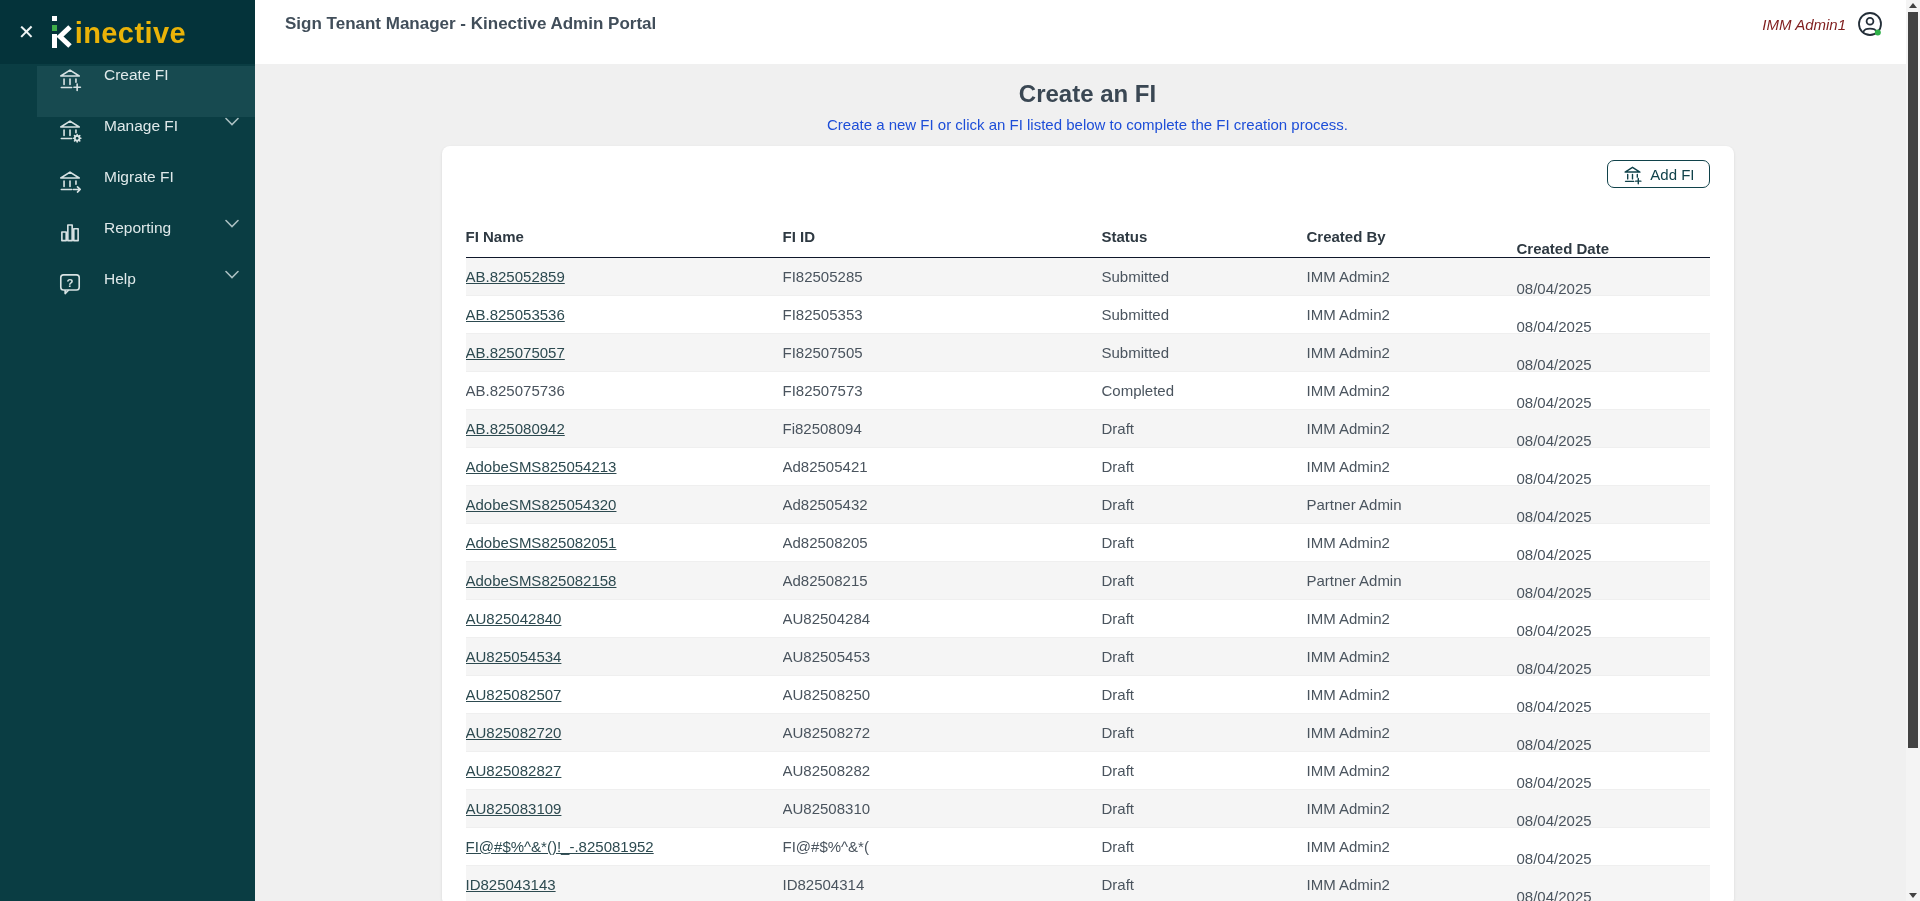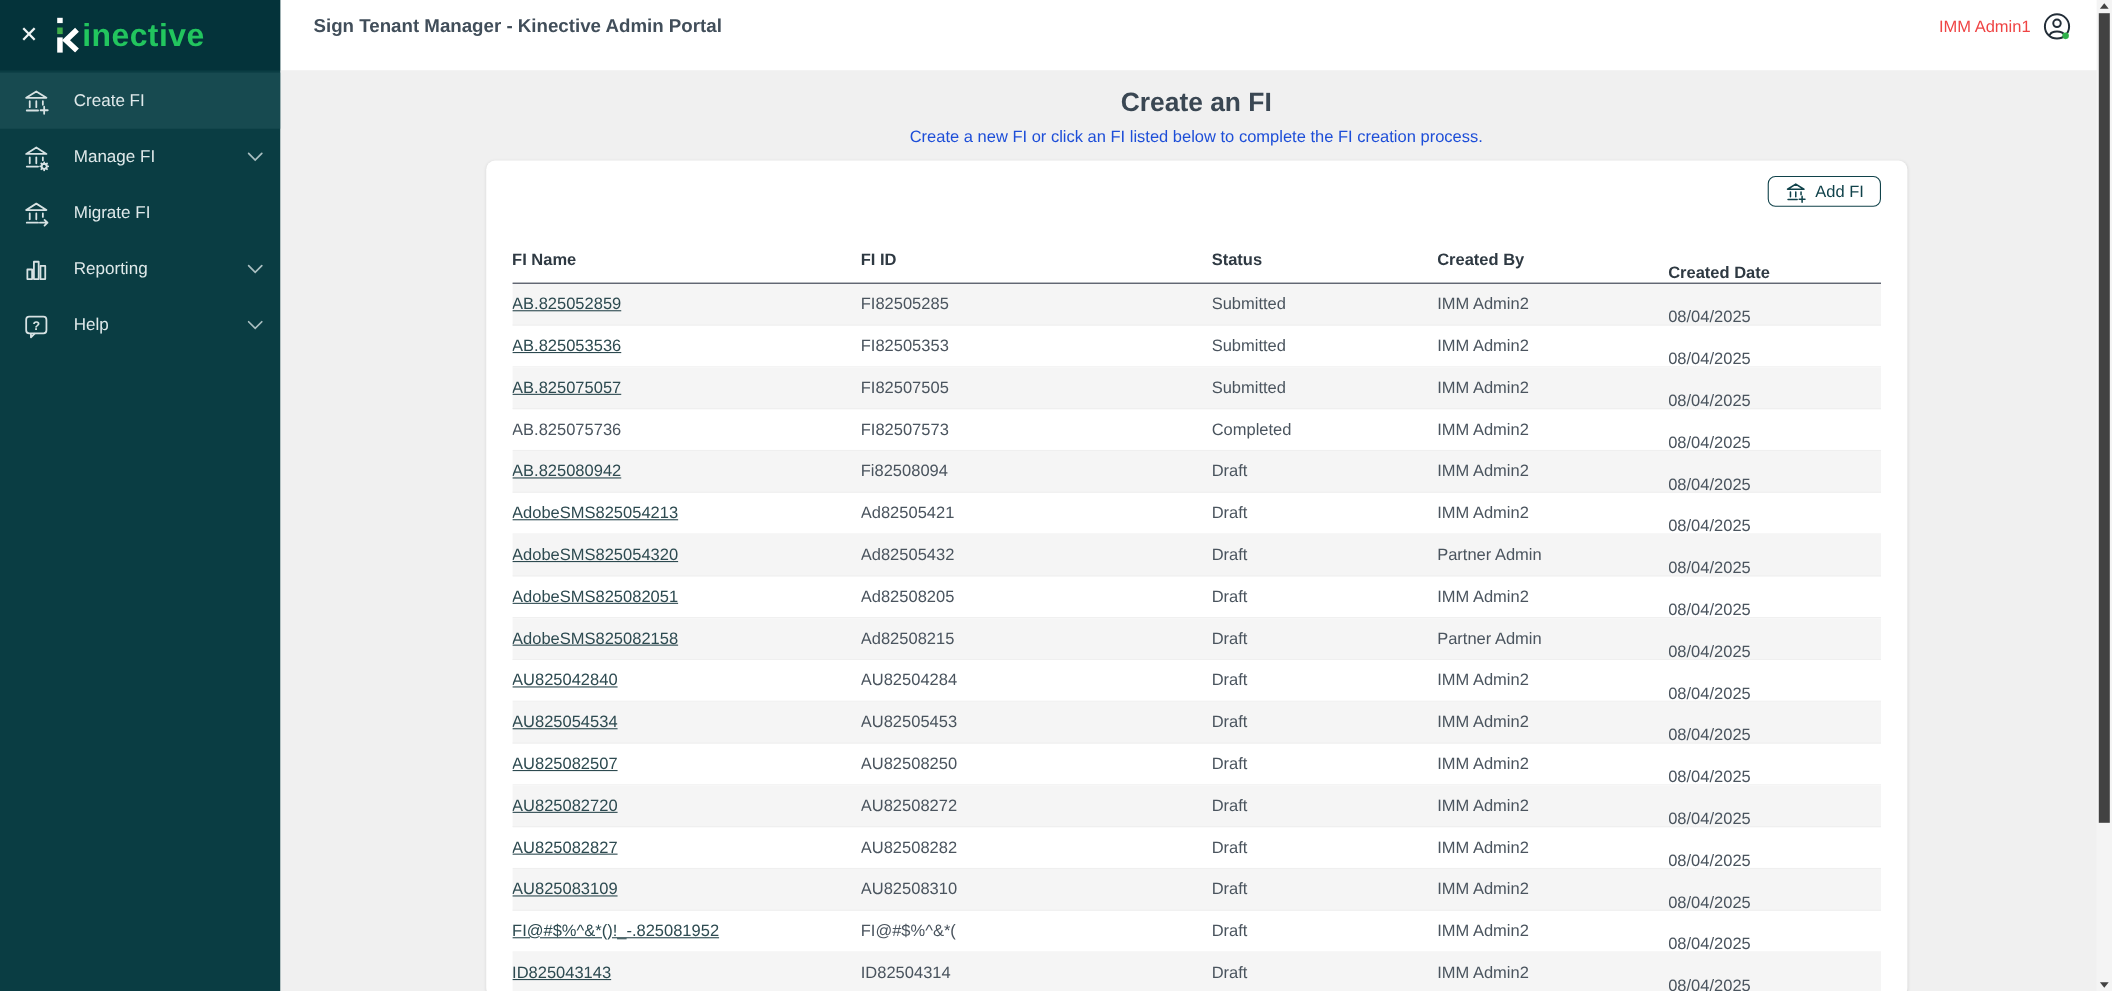--- a/index.html
+++ b/index.html
@@ -5,34 +5,34 @@
   * { margin:0; padding:0; box-sizing:border-box; }
   html,body { width:1920px; height:901px; overflow:hidden; font-family:"Liberation Sans", sans-serif; }
   .app { position:relative; width:1920px; height:901px; display:flex; background:#f0f0f0; }
 
   
   .sidebar { width:255px; height:901px; background:#0a3d43; flex:0 0 255px; display:flex; flex-direction:column; }
   .sidebar-top { height:64px; background:#04333a; display:flex; align-items:center; padding:0 16px 0 18px; }
   .close-x { color:#f2f6f6; font-size:20px; line-height:1; cursor:pointer; font-weight:400; }
   .logo { display:flex; align-items:flex-end; margin-left:16px; }
   .logo-k { display:block; }
-  .logo-rest { color:#22c55e; font-size:29px; font-weight:600; letter-spacing:0.4px; line-height:1; margin-left:2px;text-align:center; }
+  .logo-rest { color:#eab308; font-size:29px; font-weight:600; letter-spacing:0.4px; line-height:1; margin-left:2px;text-align:center; }
   .nav { padding-top:2px; }
-  .nav-item { height:51px; display:flex; align-items:center; padding:0 16px 0 20px; cursor:pointer; color:#dfe9ea; }
+  .nav-item { height:51px; display:flex; padding:0 16px 0 20px; cursor:pointer; color:#dfe9ea;margin-left:37px; }
   .nav-item.active { background:#174a50; }
   .nav-item .nav-icon { width:26px; height:26px; flex:0 0 26px; display:flex; align-items:center; justify-content:center; }
   .nav-item .nav-label { font-size:15.5px; margin-left:21px; flex:1; }
   .nav-item .chev { width:14px; height:9px; flex:0 0 14px; }
 
   
   .main { flex:1; display:flex; flex-direction:column; height:901px; }
   .topbar { height:64px; background:#ffffff; display:flex; align-items:center; justify-content:space-between; padding:0 36px 16px 30px; }
   .topbar-title { font-size:17px; font-weight:bold; color:#414e5a; }
   .userbox { display:flex; align-items:center; gap:10px; }
-  .user-name { font-size:15px; color:#ef4444; }
+  .user-name { font-size:15px; color:#7f1d1d;font-style:italic; }
 
   .content { flex:1; background:#f0f0f0; overflow:hidden; }
   .page-title { text-align:center; font-size:24px; font-weight:bold; color:#3a4753; margin-top:16px; }
   .page-subtitle { text-align:center; font-size:15px; color:#1d4ed8; margin-top:8px; }
 
   .card { width:1292px; margin:13px auto 0; background:#ffffff; border-radius:8px;
           box-shadow:0 1px 3px rgba(0,0,0,0.10); padding:14px 24px 0; height:760px; overflow:hidden; }
   .card-toolbar { display:flex; justify-content:flex-end; }
   .add-fi-btn { display:flex; align-items:center; gap:7px; height:28px; padding:0 14px; background:#ffffff;
                 border:1.5px solid #10424a; border-radius:7px; color:#10424a; font-size:15px; font-weight:400;

